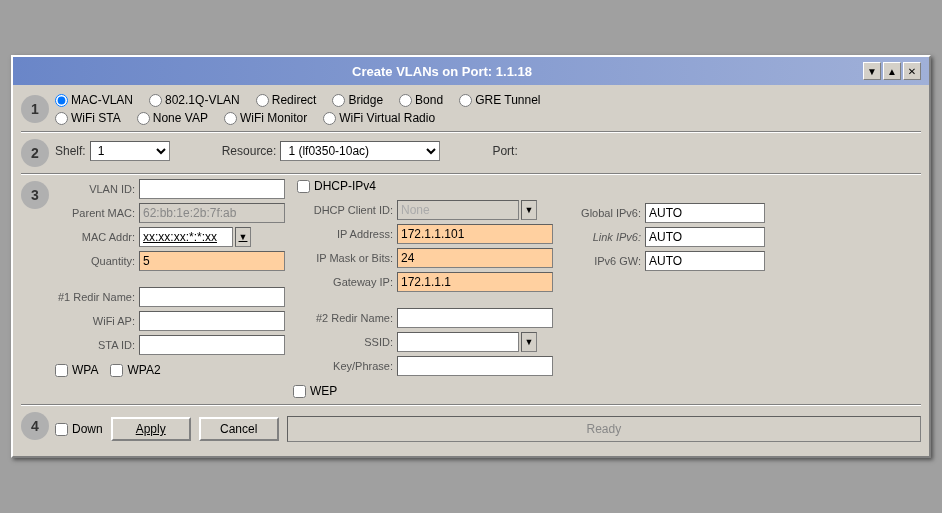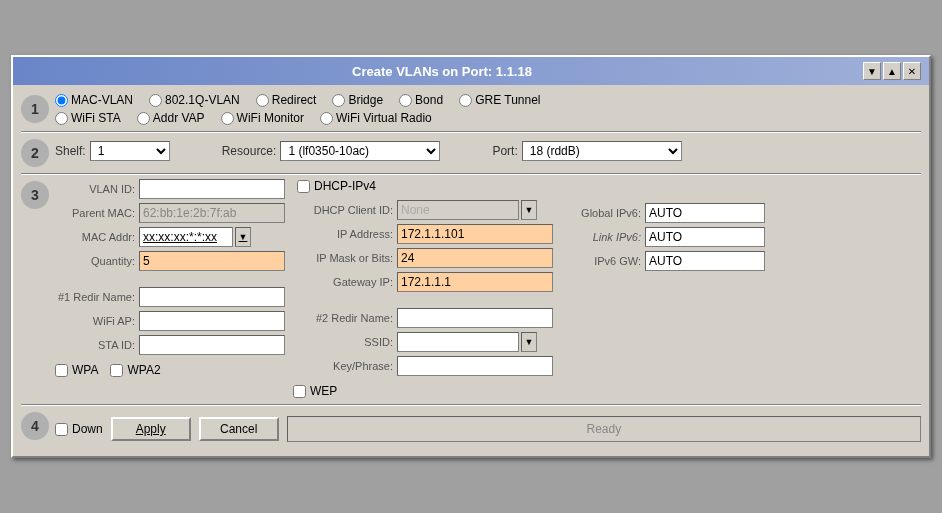--- a/index.html
+++ b/index.html
@@ -298,21 +298,21 @@
             <span>GRE Tunnel</span>
           </label>
         </div>
         <div class="radio-group" style="margin-top: 4px;">
           <label class="radio-item">
             <input type="radio" name="vlan_type" style="">
             <span>WiFi STA</span>
           </label>
           <label class="radio-item">
             <input type="radio" name="vlan_type" style="">
-            <span>Addr VAP</span>
+            <span>None VAP</span>
           </label>
           <label class="radio-item">
             <input type="radio" name="vlan_type" style="">
             <span>WiFi Monitor</span>
           </label>
           <label class="radio-item">
             <input type="radio" name="vlan_type" style="">
             <span>WiFi Virtual Radio</span>
           </label>
         </div>
@@ -332,23 +332,20 @@
             </select>
           </div>
           <div class="field-group" style="margin-left: 40px;">
             <span class="field-label">Resource:</span>
             <select style="width:160px;">
               <option>1 (lf0350-10ac)</option>
             </select>
           </div>
           <div class="field-group" style="margin-left: 40px;">
             <span class="field-label">Port:</span>
-            <select style="width:160px;">
-              <option>18 (rddB)</option>
-            </select>
           </div>
         </div>
       </div>
     </div>
 
     <hr class="divider">
 
     <div class="section">
       <div class="section-num">3</div>
       <div class="section-content">

